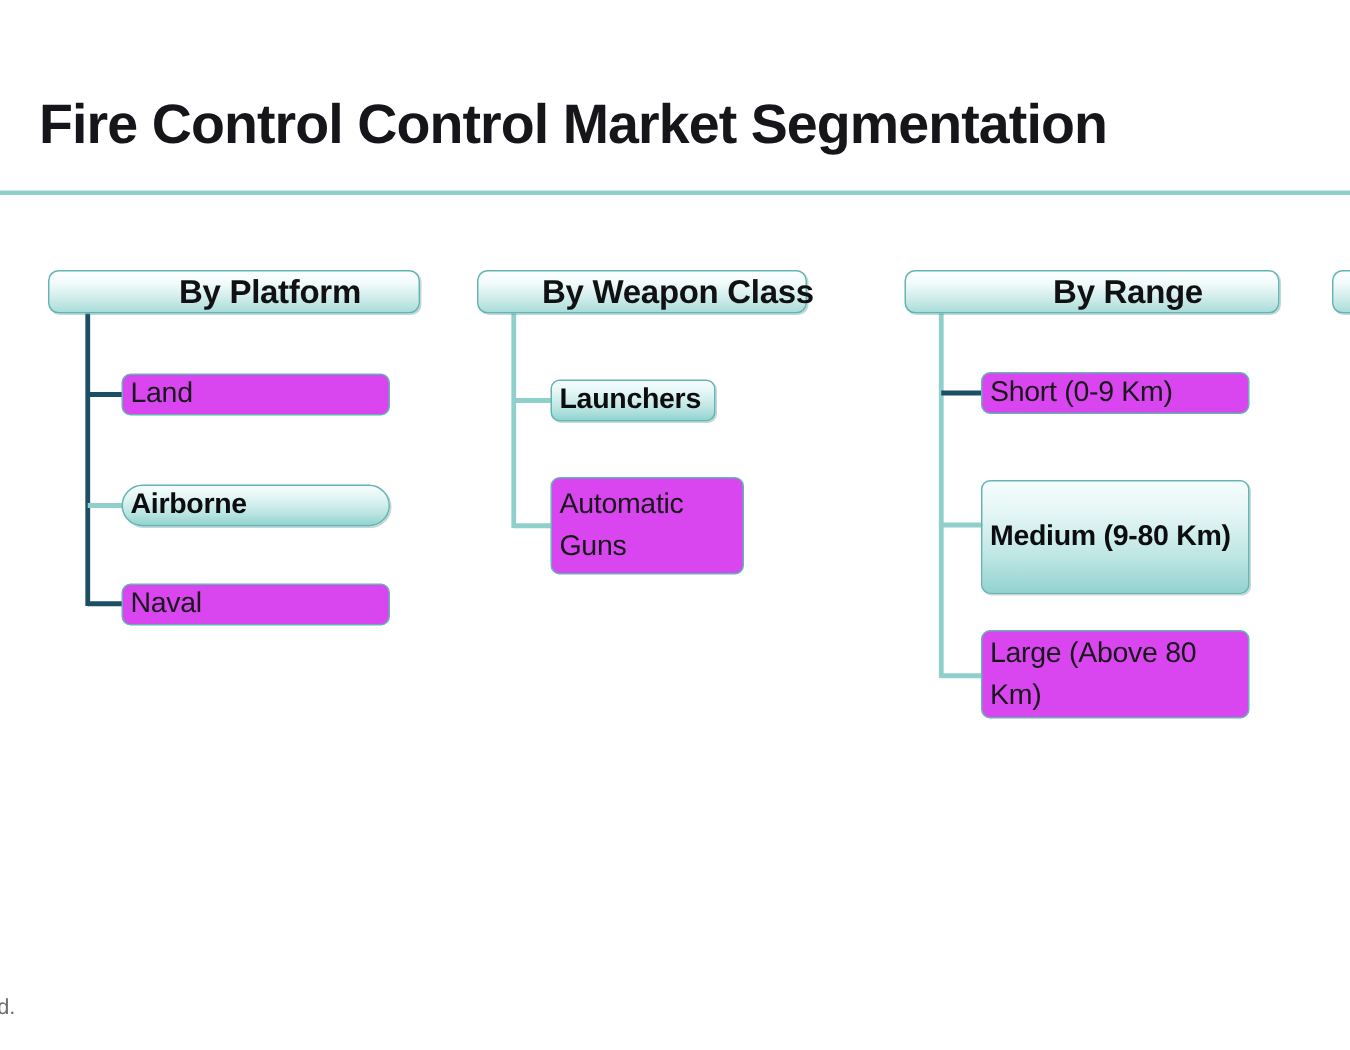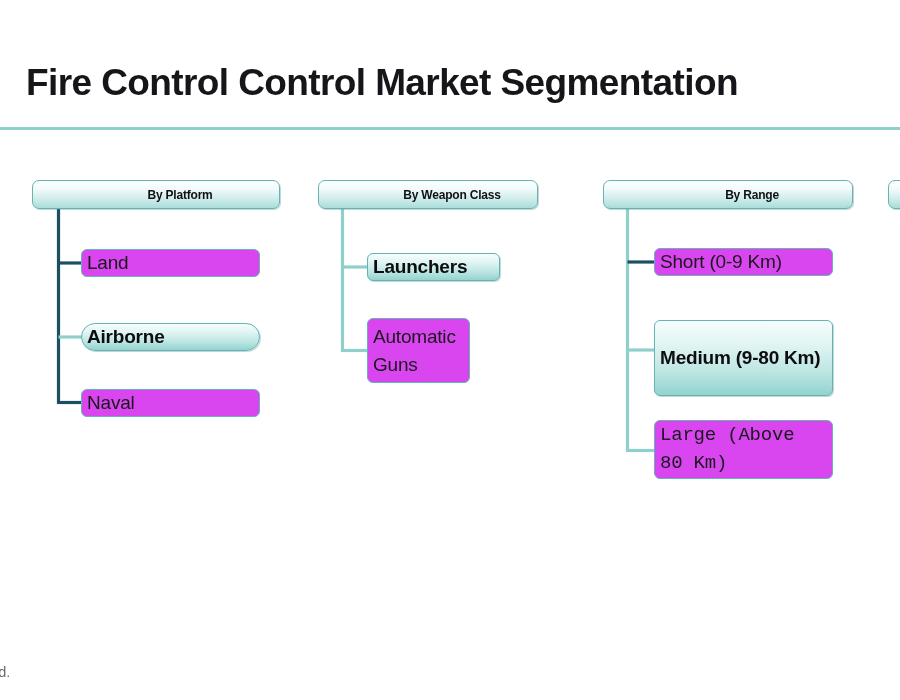--- a/index.html
+++ b/index.html
@@ -59,21 +59,21 @@
     height: 29px;
     border: 1.4px solid #63b4b2;
     border-radius: 7px;
     background: linear-gradient(to bottom, #fdffff 0%, #f2fbfb 28%, #d3eeec 62%, #a9ddda 100%);
     display: flex;
     align-items: center;
     justify-content: center;
     box-shadow: 1px 1px 0 rgba(90,140,145,0.35);
   }
   .root-box-label {
-    font-size: 12px;
+    font-size: 22px;
     font-weight: 800;
     color: #111114;
     letter-spacing: -0.2px;
     white-space: nowrap;
     margin-left: 48px;
   }
 
   
   .connectors {
     position: absolute;
@@ -157,25 +157,25 @@
     <svg class="connectors" width="260" height="230">
       <path d="M24.5,29 L24.5,172" stroke="#8fd0cc" stroke-width="3.2" fill="none"></path>
       <path d="M24.5,87 L50,87" stroke="#8fd0cc" stroke-width="3.2" fill="none"></path>
       <path d="M24.5,170.5 L50,170.5" stroke="#8fd0cc" stroke-width="3.2" fill="none"></path>
     </svg>
 
     <div class="root-box" style="width:220px;">
       <span class="root-box-label">By Weapon Class</span>
     </div>
 
-    <div class="leaf-box highlight" style="left:49px; top:73px; width:133px; height:28px;">
+    <div class="leaf-box highlight" style="left:49px; top:73px; width:110px; height:28px;">
       <span class="leaf-label nowrap">Launchers</span>
     </div>
 
-    <div class="leaf-box" style="left:49px; top:138px; width:103px; height:65px;">
+    <div class="leaf-box" style="left:49px; top:138px; width:129px; height:65px;">
       <span class="leaf-label">Automatic Guns</span>
     </div>
   </div>
 
   <div class="branch-col" style="left:603px;">
     <svg class="connectors" width="260" height="320">
       <path d="M24.5,29 L24.5,272" stroke="#8fd0cc" stroke-width="3.2" fill="none"></path>
       <path d="M24.5,82 L52,82" stroke="#1b4f63" stroke-width="3.2" fill="none"></path>
       <path d="M24.5,170 L52,170" stroke="#8fd0cc" stroke-width="3.2" fill="none"></path>
       <path d="M24.5,270.5 L52,270.5" stroke="#8fd0cc" stroke-width="3.2" fill="none"></path>
@@ -186,21 +186,21 @@
     </div>
 
     <div class="leaf-box" style="left:51px; top:68px; width:179px; height:28px;">
       <span class="leaf-label nowrap">Short (0-9 Km)</span>
     </div>
 
     <div class="leaf-box highlight" style="left:51px; top:140px; width:179px; height:76px;">
       <span class="leaf-label">Medium (9-80 Km)</span>
     </div>
 
-    <div class="leaf-box" style="left:51px; top:240px; width:179px; height:59px;font-family:Liberation Mono, monospace;">
+    <div class="leaf-box" style="left:51px; top:240px; width:179px; height:59px;">
       <span class="leaf-label">Large (Above 80 Km)</span>
     </div>
   </div>
 
   <div class="branch-col" style="left:888px;">
     <div class="root-box" style="width:248px;">
       <span class="root-box-label"></span>
     </div>
   </div>
 

